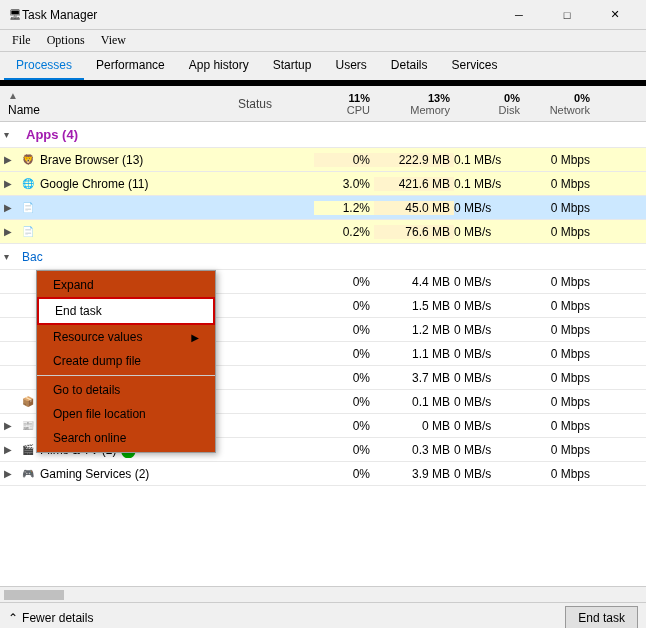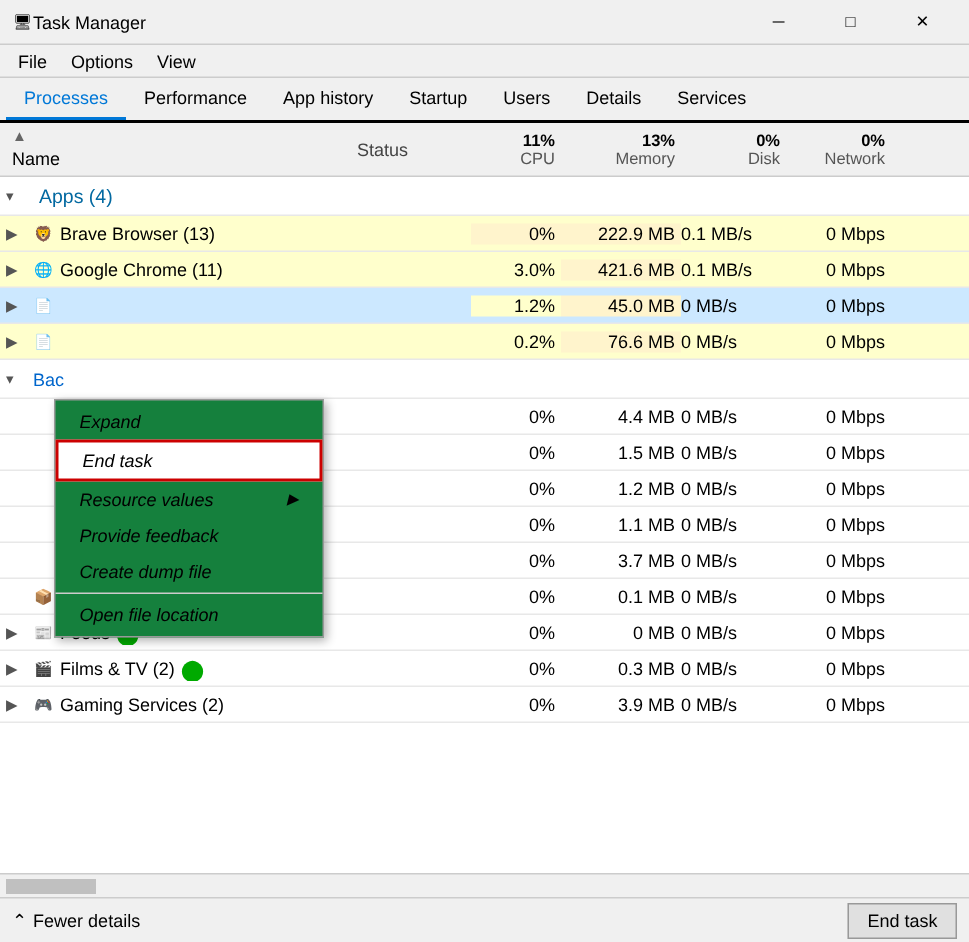--- a/index.html
+++ b/index.html
@@ -6,24 +6,24 @@
     body { width: 646px; height: 628px; font-family: 'Segoe UI', Arial, sans-serif; font-size: 12px; background: #f0f0f0; overflow: hidden; }
     
     
     .title-bar { background: #f0f0f0; height: 30px; display: flex; align-items: center; padding: 0 8px; border-bottom: 1px solid #ccc; }
     .title-bar-title { flex: 1; font-size: 12px; color: #000; }
     .title-bar-controls { display: flex; gap: 2px; }
     .title-btn { width: 46px; height: 30px; border: none; background: transparent; cursor: pointer; font-size: 11px; display: flex; align-items: center; justify-content: center; }
 
     
     .menu-bar { background: #f0f0f0; height: 22px; display: flex; align-items: center; padding: 0 4px; border-bottom: 1px solid #ccc; }
-    .menu-item { padding: 2px 8px; cursor: pointer; font-size: 12px; }
-
-    
-    .tabs { background: #f0f0f0; display: flex; border-bottom: 2px solid #000000; padding: 0 4px; }
+    .menu-item { padding: 2px 8px; cursor: pointer; font-size: 12px; font-family: Liberation Serif, serif; }
+
+    
+    .tabs { background: #f0f0f0; display: flex; border-bottom: 6px solid #000000; padding: 0 4px; }
     .tab { padding: 6px 12px; cursor: pointer; font-size: 12px; border-bottom: 2px solid transparent; }
     .tab.active { border-bottom: 2px solid #0078d7; color: #0078d7; }
 
     
     .main { display: flex; flex-direction: column; height: calc(628px - 30px - 22px - 30px - 30px); background: #fff; }
 
     
     .table-header { display: flex; align-items: center; background: #f0f0f0; border-bottom: 1px solid #ccc; height: 36px; padding: 0 4px; }
     .col-name { flex: 0 0 230px; display: flex; flex-direction: column; align-items: flex-start; justify-content: center; padding-left: 4px; }
     .col-sort-arrow { font-size: 10px; color: #666; margin-bottom: 2px; }
@@ -50,30 +50,30 @@
     .cell-name { flex: 0 0 230px; display: flex; align-items: center; gap: 4px; font-size: 12px; overflow: hidden; white-space: nowrap; text-overflow: ellipsis; }
     .cell-status { flex: 0 0 80px; font-size: 12px; color: #444; }
     .cell-cpu { flex: 0 0 60px; text-align: right; font-size: 12px; padding-right: 4px; }
     .cell-memory { flex: 0 0 80px; text-align: right; font-size: 12px; padding-right: 4px; }
     .cell-disk { flex: 0 0 70px; text-align: left; font-size: 12px; padding-right: 4px; }
     .cell-network { flex: 0 0 70px; text-align: right; font-size: 12px; padding-right: 4px; }
 
     .cpu-bg { background: #ffffcc; }
     .mem-bg { background: #fff4cc; }
 
-    .app-group { color: #0369a1; font-size: 13px; font-weight: normal; padding-left: 4px; }
+    .app-group { color: #a21caf; font-size: 13px; font-weight: bold; padding-left: 4px; }
     .expand-arrow { font-size: 10px; color: #555; width: 14px; flex-shrink: 0; }
 
     .app-icon { width: 14px; height: 14px; flex-shrink: 0; display: inline-flex; align-items: center; justify-content: center; font-size: 10px; }
 
     
     .green-dot { color: #00aa00; font-size: 14px; flex-shrink: 0; }
 
     
-    .context-menu { position: absolute; left: 36px; top: 148px; background: #15803d; border: 1px solid #999; box-shadow: 2px 2px 6px rgba(0,0,0,0.3); width: 180px; z-index: 100; padding: 2px 0; font-style: italic; }
+    .context-menu { position: absolute; left: 36px; top: 148px; background: #c2410c; border: 1px solid #999; box-shadow: 2px 2px 6px rgba(0,0,0,0.3); width: 180px; z-index: 100; padding: 2px 0; }
     .ctx-item { padding: 5px 16px; font-size: 12px; cursor: pointer; display: flex; align-items: center; justify-content: space-between; }
     .ctx-item.highlighted-item { background: #fff; border: 2px solid #cc0000; color: #000; font-weight: normal; }
     .ctx-separator { height: 1px; background: #ccc; margin: 2px 0; }
     .ctx-submenu-arrow { font-size: 10px; }
 
     
     .bottom-bar { height: 30px; background: #f0f0f0; border-top: 1px solid #ccc; display: flex; align-items: center; padding: 0 8px; }
     .fewer-details { display: flex; align-items: center; gap: 4px; cursor: pointer; font-size: 12px; }
     .end-task-btn { margin-left: auto; background: #e0e0e0; border: 1px solid #999; padding: 4px 12px; font-size: 12px; cursor: pointer; }
 
@@ -326,28 +326,31 @@
         <span>Expand</span>
       </div>
       <div class="ctx-item highlighted-item">
         <span>End task</span>
       </div>
       <div class="ctx-item">
         <span>Resource values</span>
         <span class="ctx-submenu-arrow">▶</span>
       </div>
       <div class="ctx-item">
-        <span>Provide feedback</span>
-      </div>
-      <div class="ctx-item">
         <span>Create dump file</span>
       </div>
       <div class="ctx-separator"></div>
       <div class="ctx-item">
+        <span>Go to details</span>
+      </div>
+      <div class="ctx-item">
         <span>Open file location</span>
+      </div>
+      <div class="ctx-item">
+        <span>Search online</span>
       </div>
     </div>
 
   </div>
 
   <div class="h-scroll">
     <div class="h-scroll-bar"></div>
   </div>
 </div>
 

